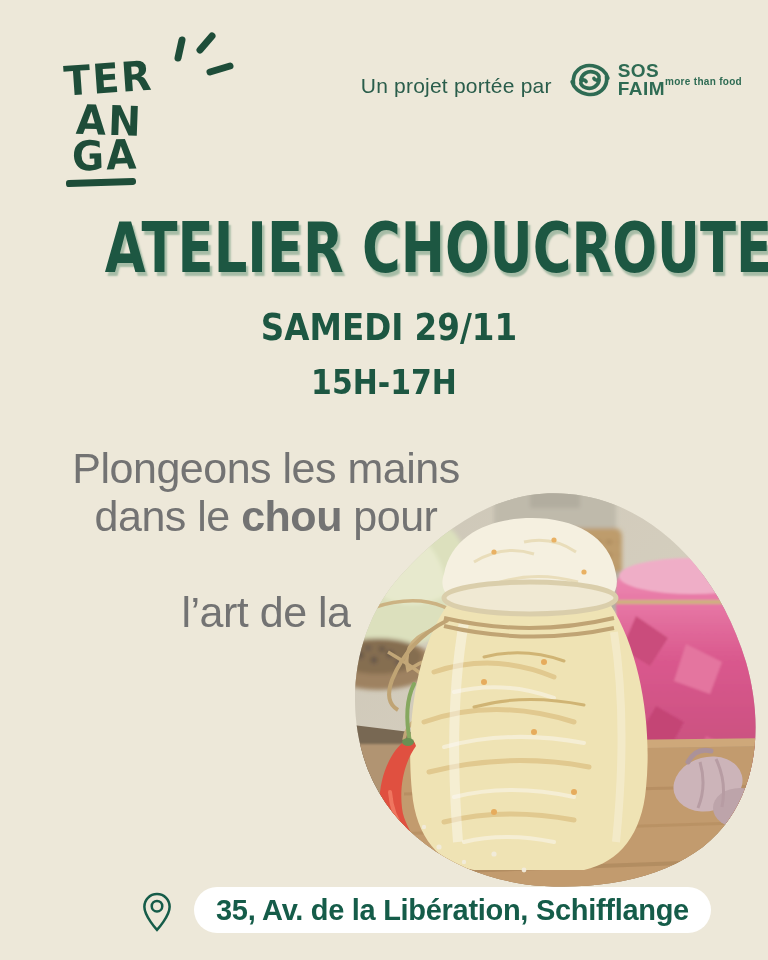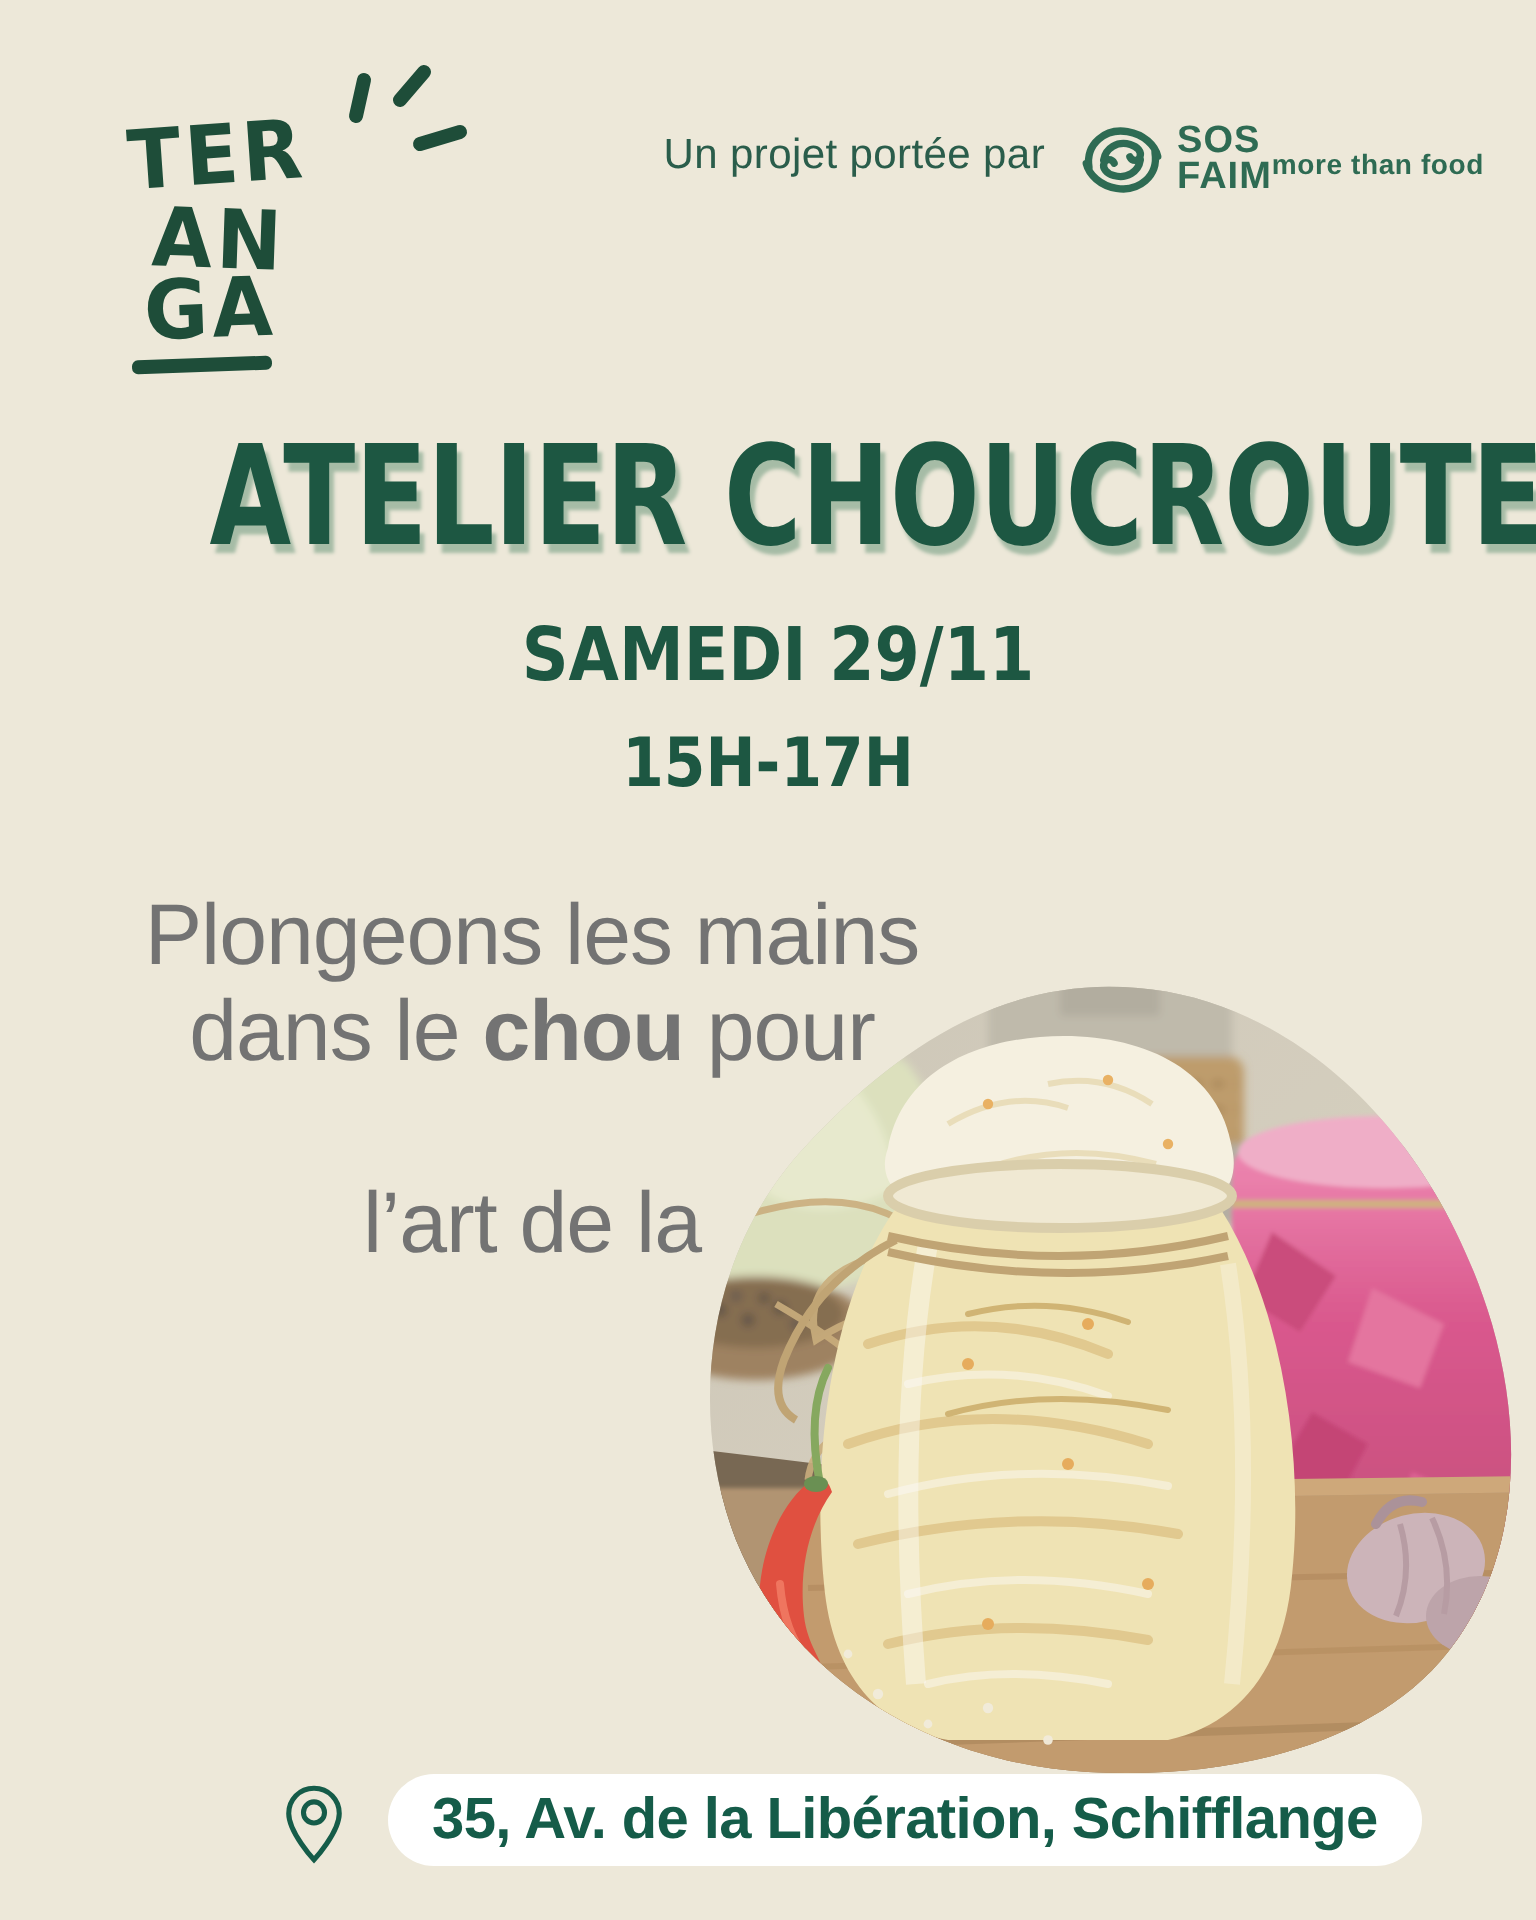--- a/index.html
+++ b/index.html
@@ -17,26 +17,26 @@
     position:absolute; font-family:"DejaVu Sans", sans-serif; font-weight:bold;
     font-size:39px; letter-spacing:2px; line-height:1; transform-origin:left center;
   }
   .teranga .r1 { left:2px;  top:20px; transform:rotate(-4deg) scaleY(1.05); }
   .teranga .r2 { left:14px; top:58px; transform:rotate(2deg) scaleY(1.05); }
   .teranga .r3 { left:10px; top:95px; transform:rotate(-2deg) scaleY(1.05); }
   .teranga .underline { position:absolute; left:4px; top:137px; width:70px; height:7px; background:#1E4D39; border-radius:3px; transform:rotate(-2deg); }
   .teranga .rays { position:absolute; left:50px; top:-10px; }
 
   
-  .credit { position:absolute; right:26px; top:58px; display:flex; align-items:center; gap:16px; }
+  .credit { position:absolute; right:26px; top:58px; display:flex; align-items:flex-end; gap:16px; }
   .credit-text { font-size:21px; color:#2A5D4B; letter-spacing:0.2px; padding-bottom:4px; }
   .sosfaim { display:flex; align-items:center; color:#2E6B53; }
   .sosfaim-top { display:flex; align-items:center; gap:6px; }
   .sosfaim-name { font-weight:bold; font-size:19px; line-height:0.95; letter-spacing:0.5px; }
-  .sosfaim-tag { font-weight:bold; font-size:14px; margin-top:3px; letter-spacing:0.3px; }
+  .sosfaim-tag { font-weight:bold; font-size:10px; margin-top:3px; letter-spacing:0.3px; }
 
   
   .title {
     position:absolute; left:0; top:216px; width:100%; text-align:center;
     font-family:"DejaVu Sans", sans-serif; font-weight:bold;
     font-size:66px; line-height:1; color:#1D5742;
     transform:translateX(28px) scaleX(0.8) scaleY(1.05);
     text-shadow:3px 4px 2px #A6BCA6;
     white-space:nowrap;
   }

